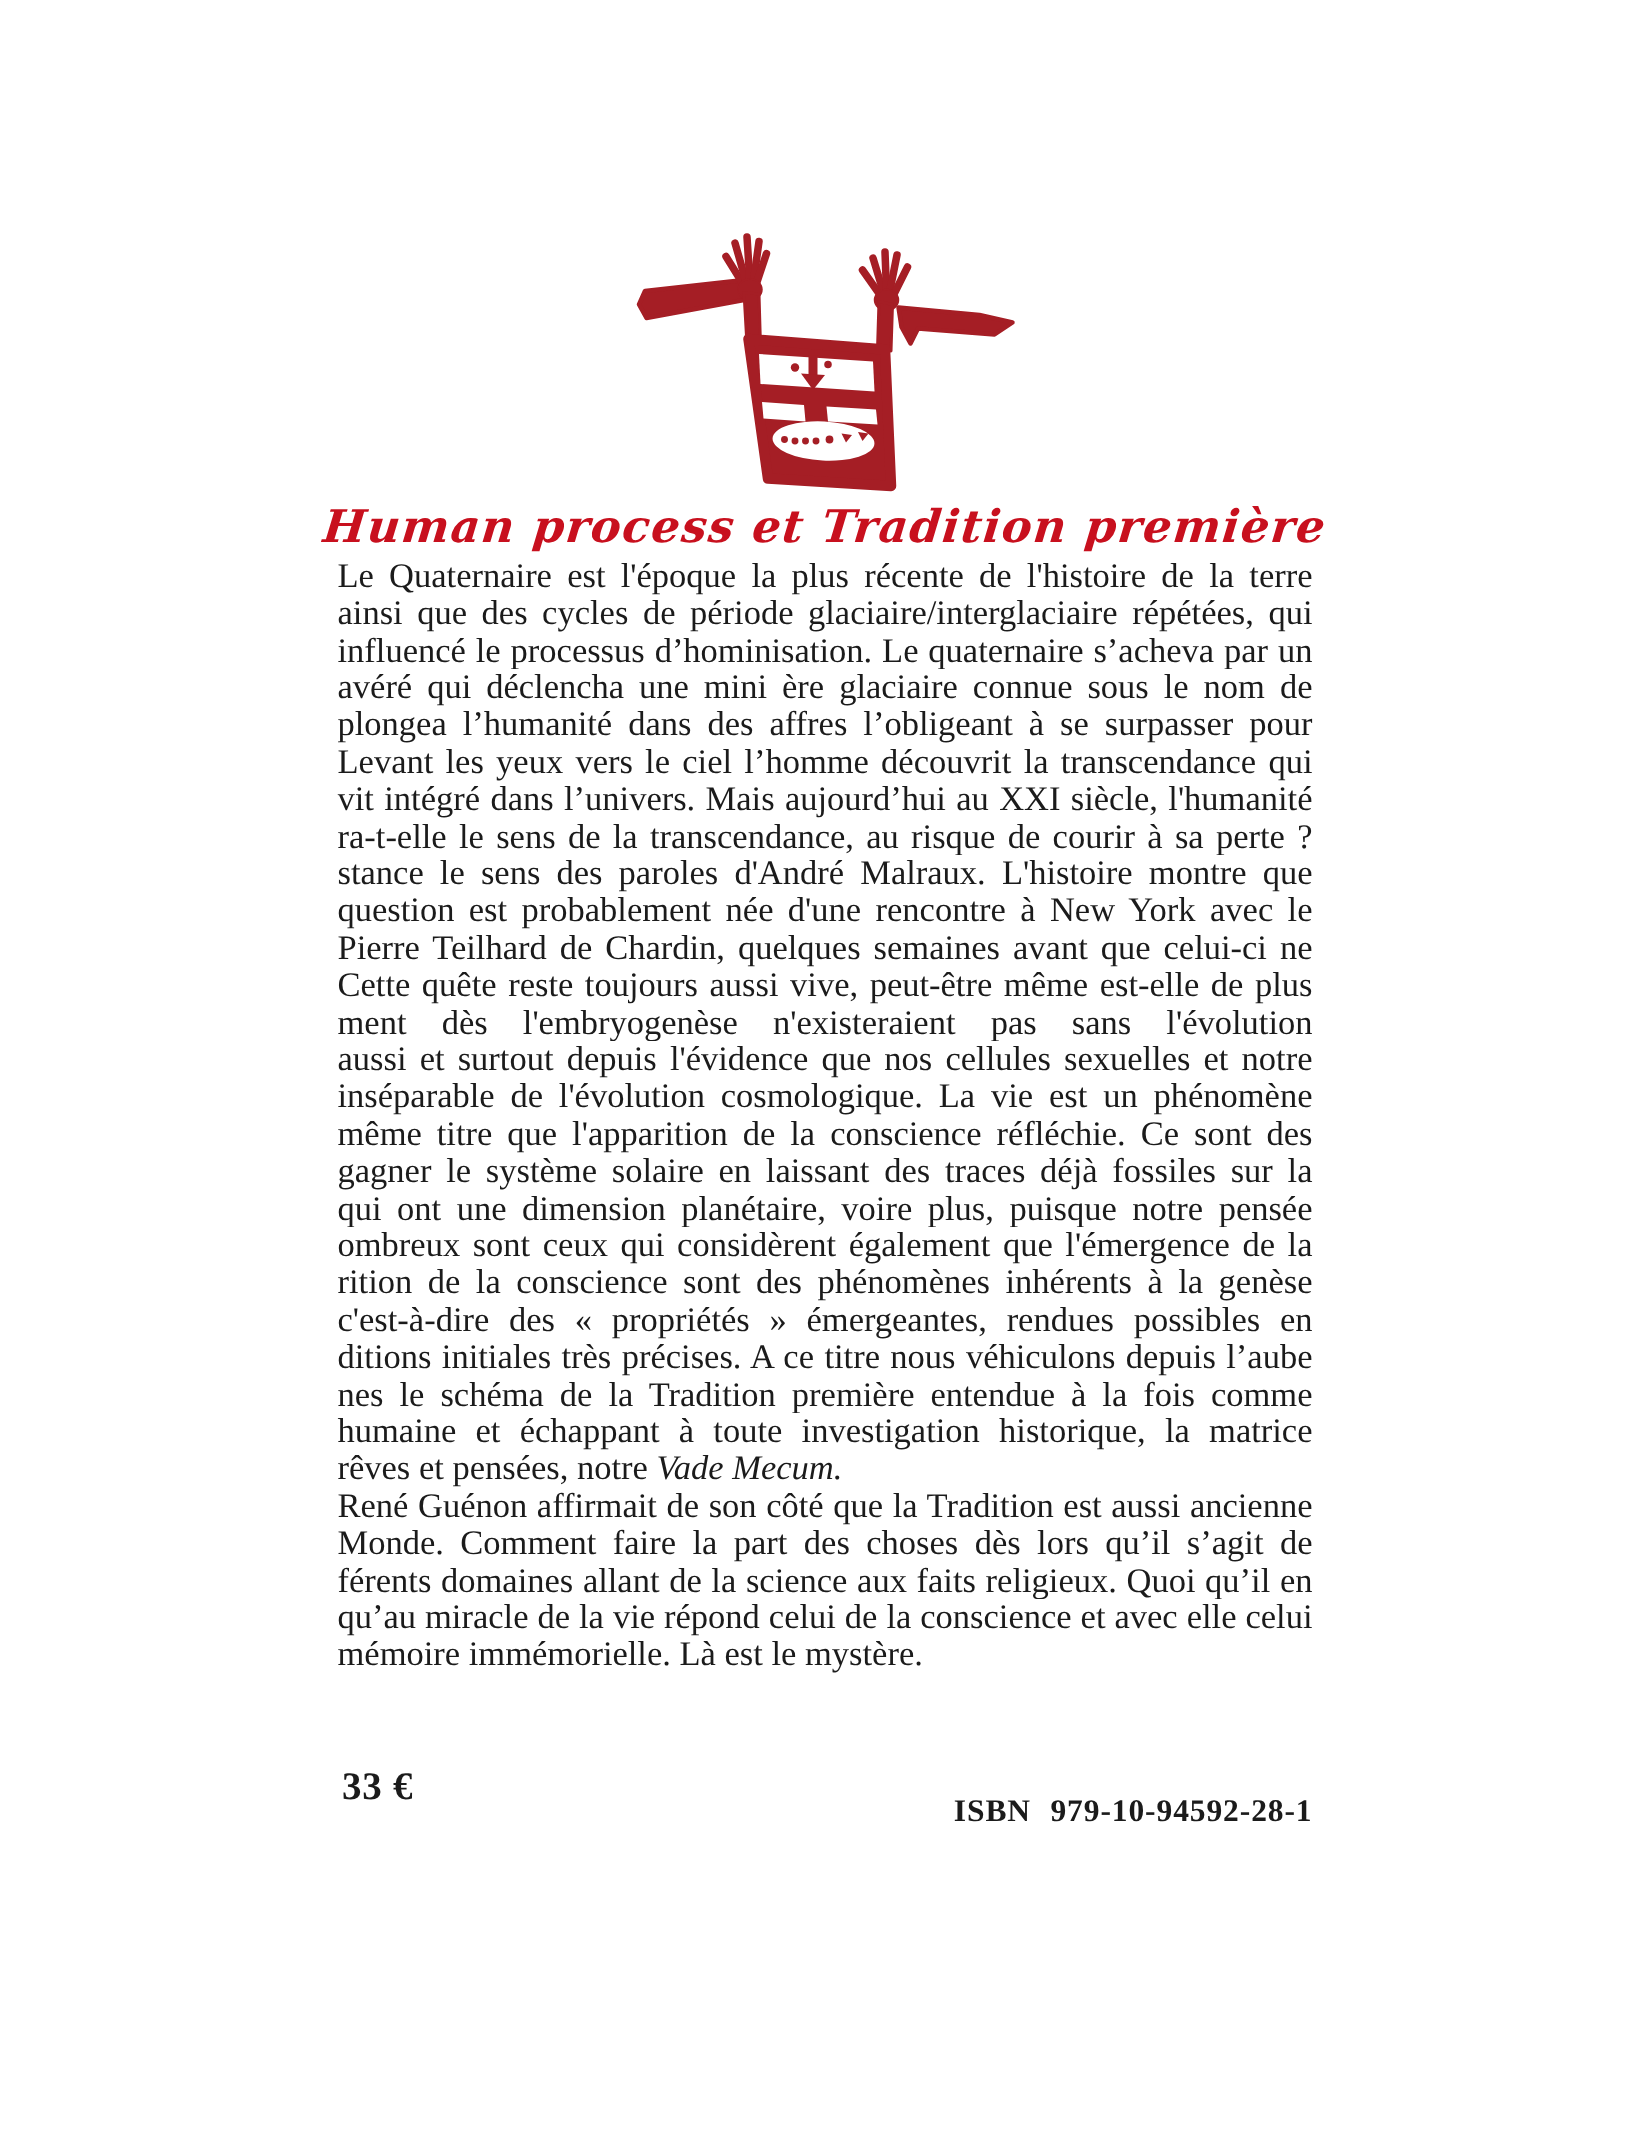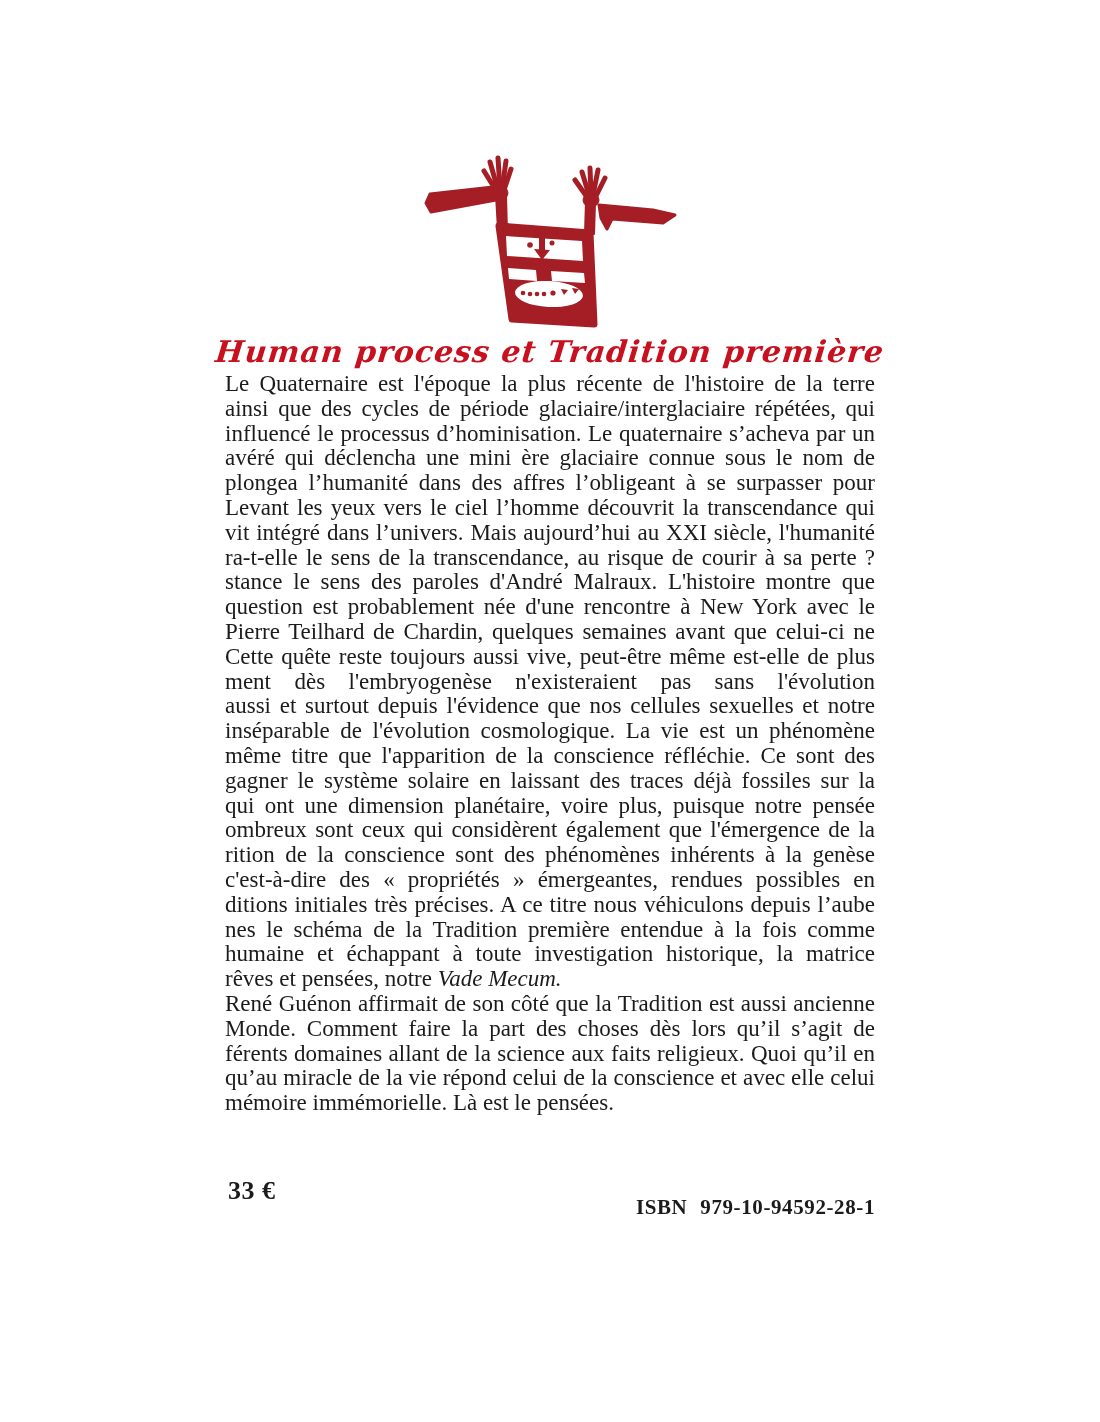--- a/index.html
+++ b/index.html
@@ -163,21 +163,21 @@
       <div class="line">rition de la conscience sont des phénomènes inhérents à la genèse universelle,</div>
       <div class="line">c'est-à-dire des « propriétés » émergeantes, rendues possibles en fonction de con-</div>
       <div class="line">ditions initiales très précises. A ce titre nous véhiculons depuis l’aube de nos origi-</div>
       <div class="line">nes le schéma de la Tradition première entendue à la fois comme humaine et non</div>
       <div class="line">humaine et échappant à toute investigation historique, la matrice initiale de nos</div>
       <div class="line para-end">rêves et pensées, notre <i>Vade Mecum.</i></div>
       <div class="line">René Guénon affirmait de son côté que la Tradition est aussi ancienne que le</div>
       <div class="line">Monde. Comment faire la part des choses dès lors qu’il s’agit de départager dif-</div>
       <div class="line">férents domaines allant de la science aux faits religieux. Quoi qu’il en soit on voit</div>
       <div class="line">qu’au miracle de la vie répond celui de la conscience et avec elle celui d’une</div>
-      <div class="line para-end">mémoire immémorielle. Là est le pensées.</div>
+      <div class="line para-end">mémoire immémorielle. Là est le mystère.</div>
     </div>
 
   <div class="price">33 €</div>
 
   <div class="isbn">
     <span class="isbn-label">ISBN</span><span class="isbn-number">979-10-94592-28-1</span>
   </div>
 
 </div>
 

